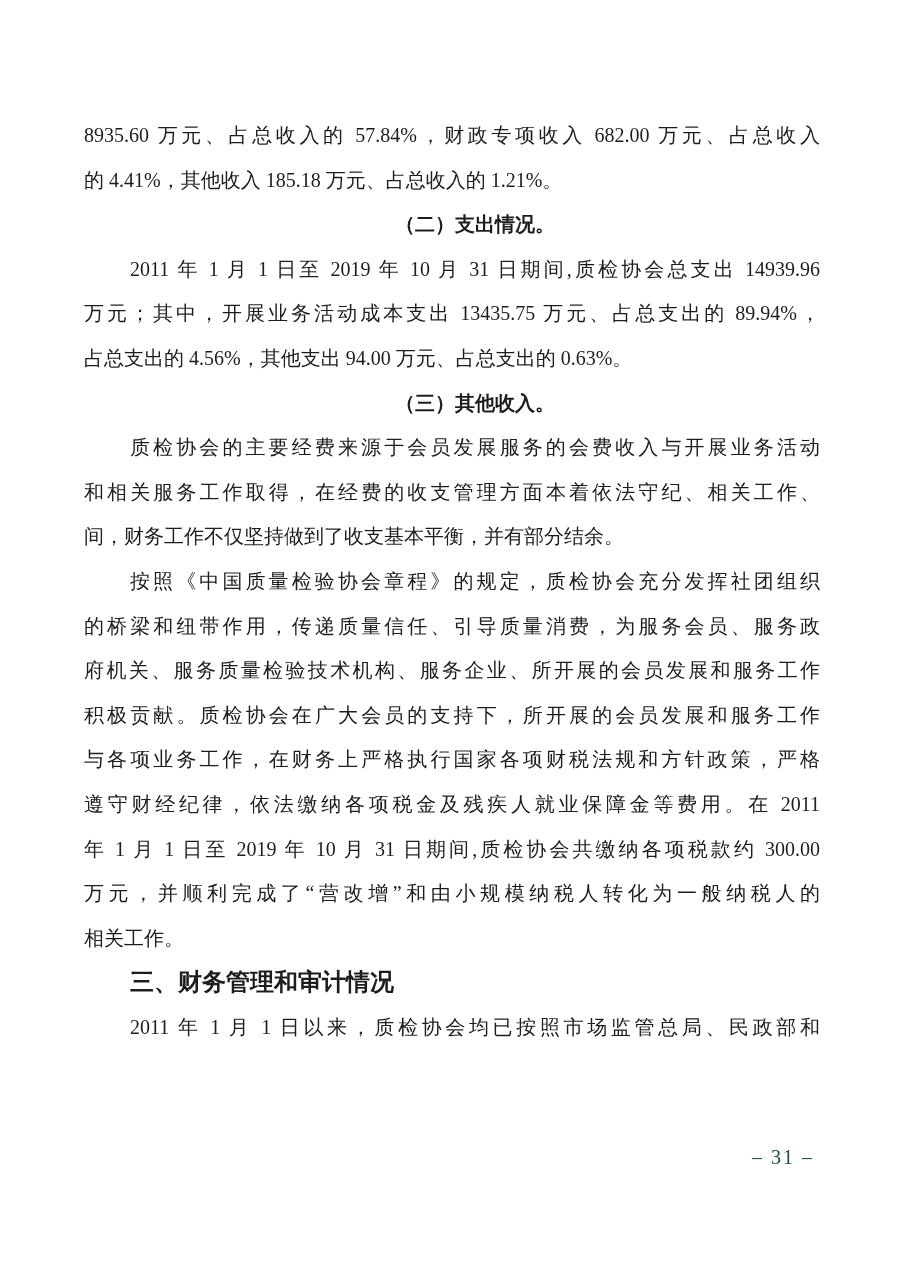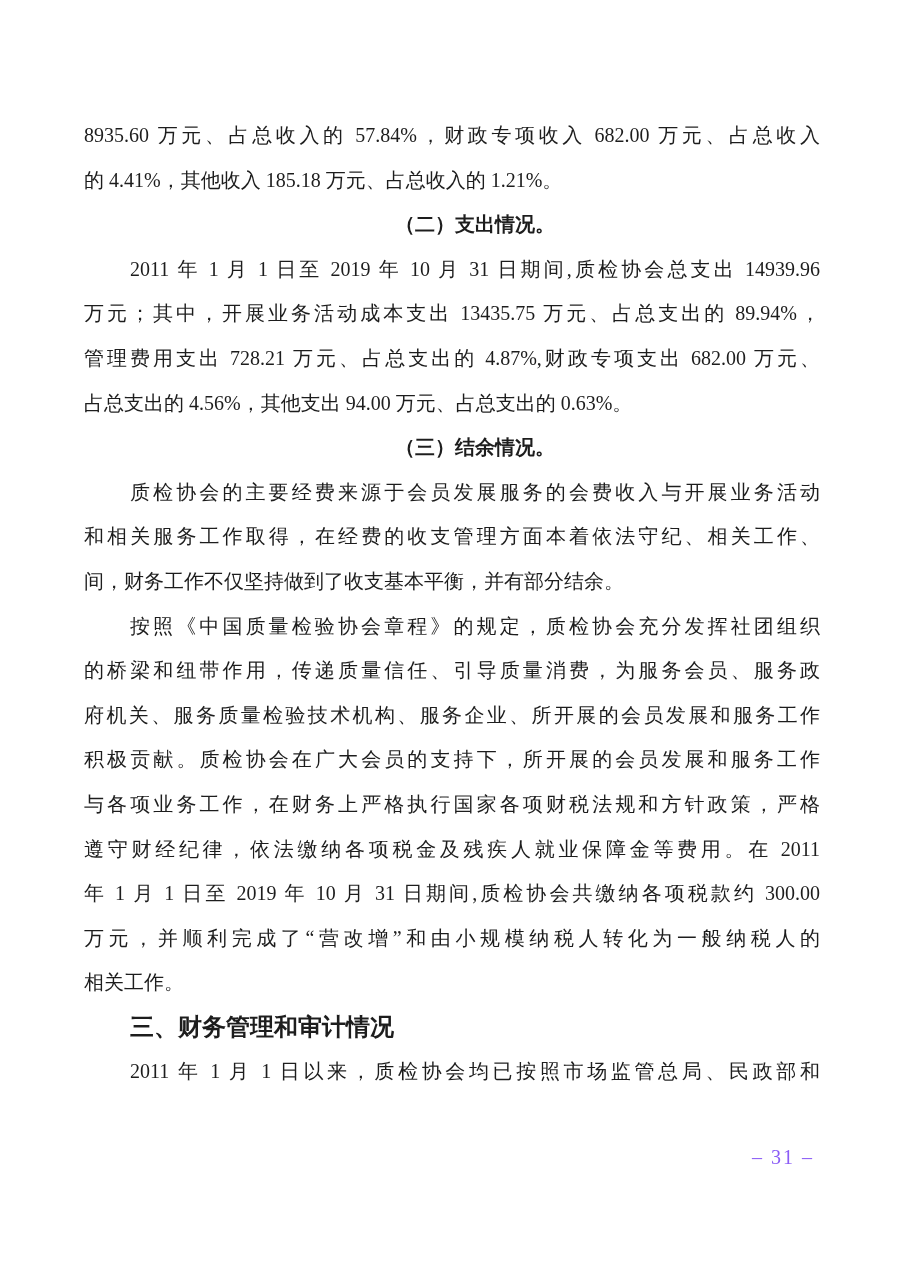--- a/index.html
+++ b/index.html
@@ -47,36 +47,35 @@
     font-weight: bold;
     font-family: "Liberation Sans", "DejaVu Sans", sans-serif;
     font-size: 24px;
   }
   .page-number {
     position: absolute;
     right: 86px;
     top: 1146px;
     font-size: 20px;
     letter-spacing: 2px;
-    color: #8b5cf6;
+    color: #14532d;
   }
 </style>
 </head>
 <body>
 
 <div class="page">
   <main class="content">
     <div class="line justify">8935.60 万元、占总收入的 57.84%，财政专项收入 682.00 万元、占总收入</div>
     <div class="line">的 4.41%，其他收入 185.18 万元、占总收入的 1.21%。</div>
     <div class="line indent h-kai">（二）支出情况。</div>
     <div class="line indent justify">2011 年 1 月 1 日至 2019 年 10 月 31 日期间,质检协会总支出 14939.96</div>
     <div class="line justify">万元；其中，开展业务活动成本支出 13435.75 万元、占总支出的 89.94%，</div>
-    <div class="line justify">管理费用支出 728.21 万元、占总支出的 4.87%,财政专项支出 682.00 万元、</div>
     <div class="line">占总支出的 4.56%，其他支出 94.00 万元、占总支出的 0.63%。</div>
-    <div class="line indent h-kai">（三）结余情况。</div>
+    <div class="line indent h-kai">（三）其他收入。</div>
     <div class="line indent justify">质检协会的主要经费来源于会员发展服务的会费收入与开展业务活动</div>
     <div class="line justify">和相关服务工作取得，在经费的收支管理方面本着依法守纪、相关工作、</div>
     <div class="line">间，财务工作不仅坚持做到了收支基本平衡，并有部分结余。</div>
     <div class="line indent justify">按照《中国质量检验协会章程》的规定，质检协会充分发挥社团组织</div>
     <div class="line justify">的桥梁和纽带作用，传递质量信任、引导质量消费，为服务会员、服务政</div>
     <div class="line justify">府机关、服务质量检验技术机构、服务企业、所开展的会员发展和服务工作</div>
     <div class="line justify">积极贡献。质检协会在广大会员的支持下，所开展的会员发展和服务工作</div>
     <div class="line justify">与各项业务工作，在财务上严格执行国家各项财税法规和方针政策，严格</div>
     <div class="line justify">遵守财经纪律，依法缴纳各项税金及残疾人就业保障金等费用。在 2011</div>
     <div class="line justify">年 1 月 1 日至 2019 年 10 月 31 日期间,质检协会共缴纳各项税款约 300.00</div>

